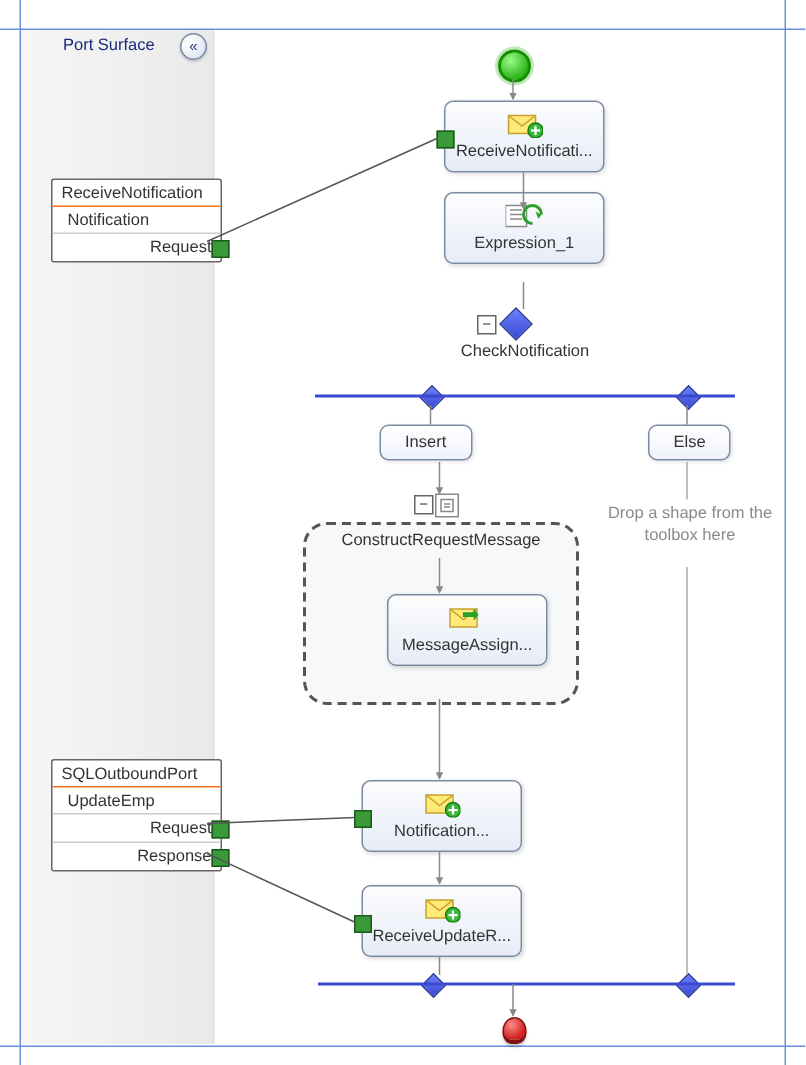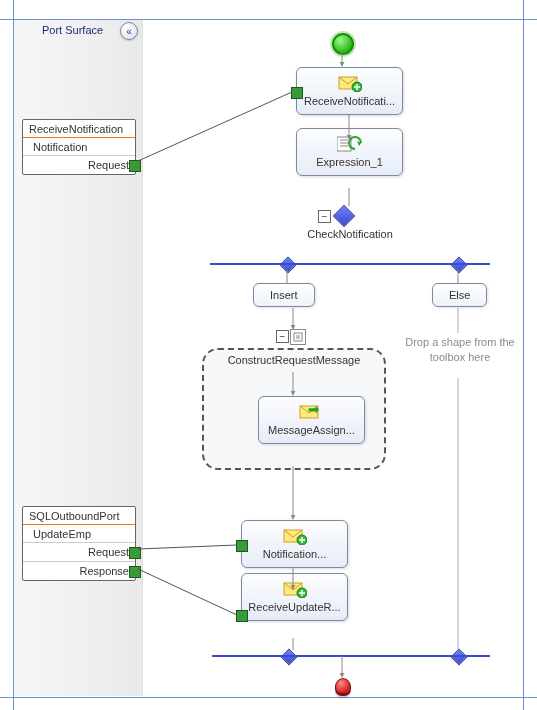--- a/index.html
+++ b/index.html
@@ -45,20 +45,21 @@
     font-size: 10px; color: #2a3a7a;
     box-shadow: 0 1px 2px rgba(0,0,0,0.2);
   }
   
   .port-box {
     position: absolute;
     border: 1.5px solid #666;
     border-radius: 2px;
     background: #fff;
     font-size: 11px;
+    margin-left: 12px;
   }
   .port-box .title {
     padding: 3px 6px 2px 6px;
   }
   .port-box .op {
     border-top: 1px solid #f97316;
     padding: 3px 6px 2px 10px;
   }
   .port-box .msg {
     border-top: 1px solid #ccc;
@@ -283,21 +284,21 @@
       <rect x="1" y="3" width="18" height="12" fill="#ffe978" stroke="#c8a030"></rect>
       <polyline points="1,3 10,10 19,3" fill="none" stroke="#c8a030"></polyline>
       <circle cx="19" cy="13" r="5" fill="#38b838" stroke="#168016"></circle>
       <line x1="19" y1="10" x2="19" y2="16" stroke="#fff" stroke-width="1.5"></line>
       <line x1="16" y1="13" x2="22" y2="13" stroke="#fff" stroke-width="1.5"></line>
     </svg>
     <div class="label">Notification...</div>
   </div>
   <span class="port-connector" style="left:236px; top:540px;"></span>
 
-  <div class="shape" style="left:241px; top:573px; width:107px; height:48px;">
+  <div class="shape" style="left:241px; top:590px; width:107px; height:48px;">
     <svg class="icon" width="24" height="18">
       <rect x="1" y="3" width="18" height="12" fill="#ffe978" stroke="#c8a030"></rect>
       <polyline points="1,3 10,10 19,3" fill="none" stroke="#c8a030"></polyline>
       <circle cx="19" cy="13" r="5" fill="#38b838" stroke="#168016"></circle>
       <line x1="19" y1="10" x2="19" y2="16" stroke="#fff" stroke-width="1.5"></line>
       <line x1="16" y1="13" x2="22" y2="13" stroke="#fff" stroke-width="1.5"></line>
     </svg>
     <div class="label">ReceiveUpdateR...</div>
   </div>
   <span class="port-connector" style="left:236px; top:610px;"></span>

